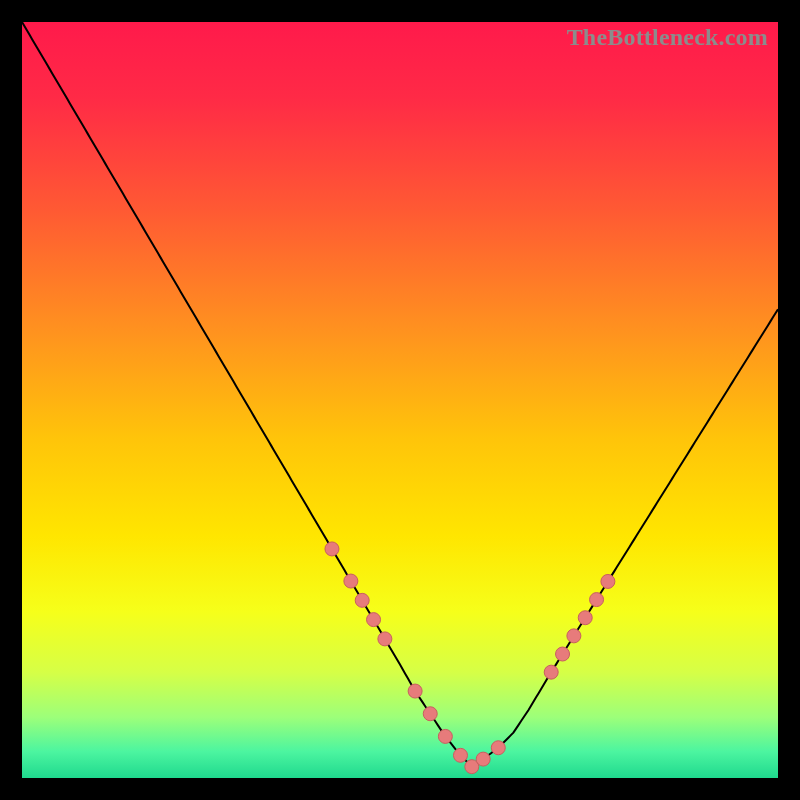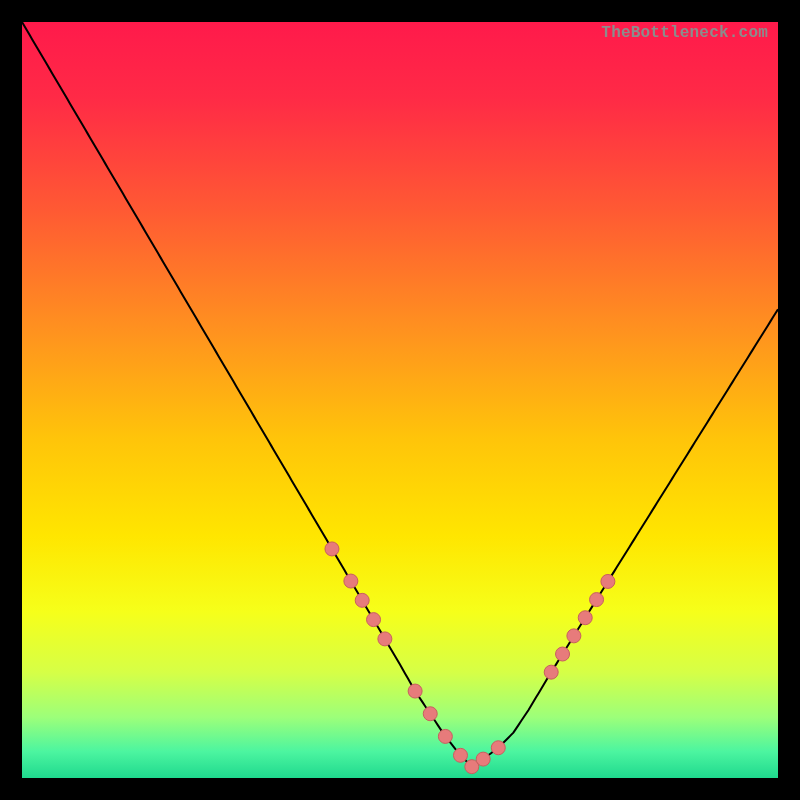--- a/index.html
+++ b/index.html
@@ -30,22 +30,22 @@
     position: absolute;
     left: 0;
     top: 0;
     width: 100%;
     height: 100%;
   }
   .watermark {
     position: absolute;
     top: 2px;
     right: 10px;
-    font-family: Liberation Mono, monospace;
-    font-size: 16px;
+    font-family: Liberation Serif, serif;
+    font-size: 24px;
     font-weight: 600;
     color: #8c8c8c;
     letter-spacing: 0.2px;
     margin-left: 35px;
   }
   svg.overlay {
     position: absolute;
     left: 0;
     top: 0;
     width: 100%;

